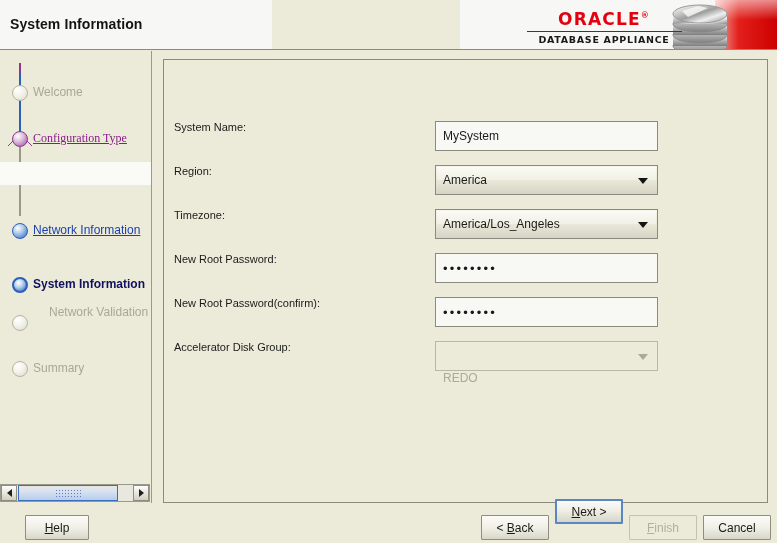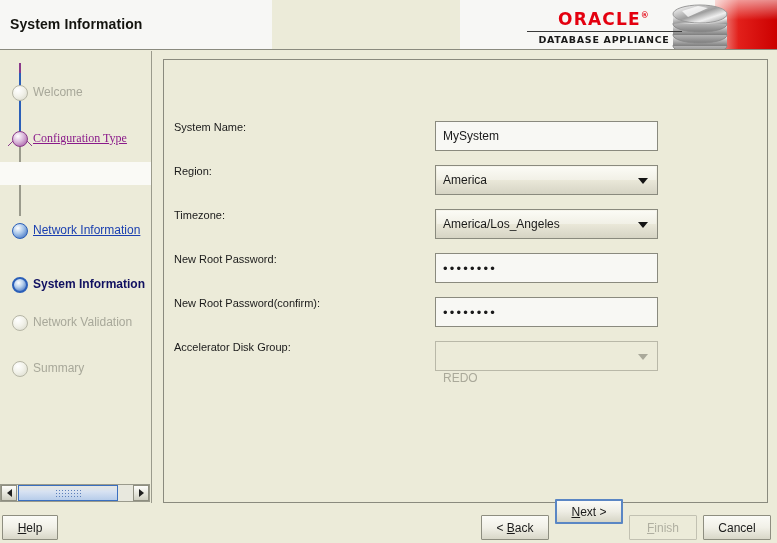--- a/index.html
+++ b/index.html
@@ -295,21 +295,21 @@
   .btn.focused {
     border: 2px solid #5a86c4;
     background: linear-gradient(180deg,#fbfbf7 0%, #eeedE4 50%, #d6d5c6 100%);
   }
   .btn.disabled {
     color: #b0afa1;
     background: #ecebd9;
     border: 1px solid #c2c1b2;
   }
   .help-btn {
-    left: 2px; top: 515px; width: 56px;
+    left: 25px; top: 515px; width: 64px;
   }
 </style>
 </head>
 <body>
 
 <div class="header">
   <div class="header-band"></div>
   <div class="header-title">System Information</div>
 
   <div class="logo-wrap">
@@ -370,21 +370,21 @@
   </div>
 
   <div class="step" style="top:84px;">
     <span class="bullet b-blue" style="top:88px;"></span>
     <span class="step-label lbl-link" style="top:88px;">Network Information</span>
   </div>
 
 
   <div class="step" style="top:130px;">
     <span class="bullet b-gray" style="top:134px;"></span>
-    <span class="step-label lbl-dis" style="top:134px;">Network Validation</span>
+    <span class="step-label lbl-dis" style="top:124px;margin-left:16px;">Network Validation</span>
   </div>
 
   <div class="step" style="top:153px;">
     <span class="bullet b-gray" style="top:157px;"></span>
     <span class="step-label lbl-dis" style="top:157px;">Summary</span>
   </div>
 </div>
 
 <div class="side-divider"></div>
 

